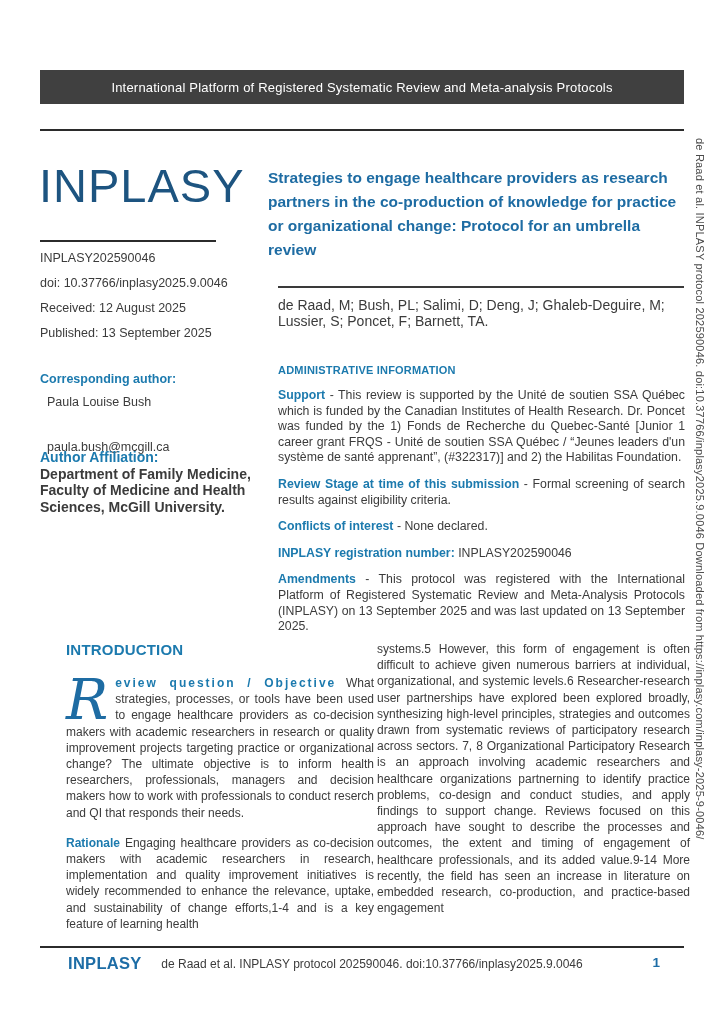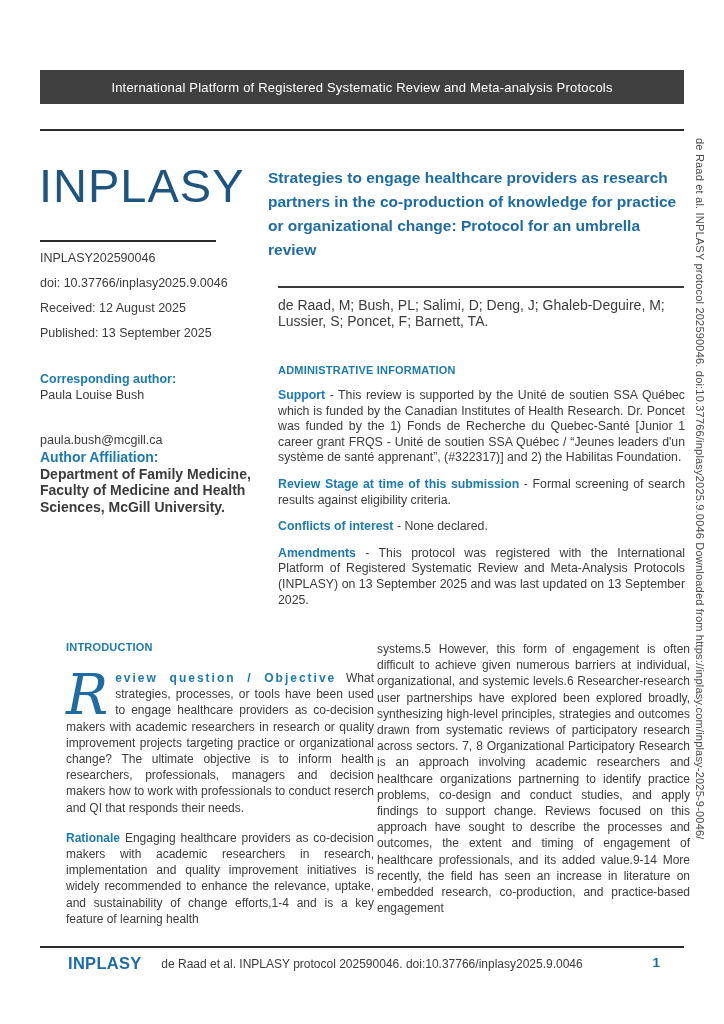--- a/index.html
+++ b/index.html
@@ -22,39 +22,39 @@
   
   .logo{
     position:absolute;left:39px;top:158px;font-size:47px;color:#1d5480;
     letter-spacing:1px;font-weight:normal;
   }
   .reg-block{position:absolute;left:40px;top:250px;width:238px;font-size:12.5px;line-height:16px;}
   .reg-block p{margin:0 0 9px 0;}
   .reg-block p.pub{}
   .corr-block{position:absolute;left:40px;top:371px;width:238px;font-size:12.5px;line-height:16px;}
   .corr-block .blue-label{color:#1c7aae;font-weight:bold;margin:0;}
-  .corr-block p{margin:0;}
+  .corr-block p{margin:7px;}
   .corr-block .email{margin-top:29px;}
   .affil-block{position:absolute;left:40px;top:449px;width:230px;font-size:14px;line-height:16.5px;}
   .affil-block .blue-label{color:#1c7aae;font-weight:bold;margin:0;}
   .affil-block p{margin:0;font-weight:bold;}
   
   .title{
     position:absolute;left:268px;top:166px;width:410px;
     font-size:15.5px;font-weight:bold;color:#1e6ca3;line-height:24px;
   }
   .authors{position:absolute;left:278px;top:297px;width:406px;font-size:14px;line-height:16px;}
   
   .admin{position:absolute;left:278px;top:364px;width:407px;font-size:12.3px;}
   .admin h3{color:#1c7aae;font-size:11px;margin:0 0 12px 0;letter-spacing:0.2px;}
   .admin p{text-align:justify;line-height:15.6px;margin:0 0 11px 0;}
   .lead{color:#1c7aae;font-weight:bold;}
   
   .intro-left{position:absolute;left:66px;top:641px;width:308px;font-size:12px;}
-  .intro-left h3{color:#1c7aae;font-size:11px;margin:0 0 17px 0;letter-spacing:0.2px;}
+  .intro-left h3{color:#1c7aae;font-size:15px;margin:0 0 17px 0;letter-spacing:0.2px;}
   .intro-left p{text-align:justify;line-height:16.2px;margin:0;}
   .intro-left p.rationale{margin-top:14px;}
   .dropcap{
     float:left;font-family:"DejaVu Serif", serif;font-style:italic;
     font-size:56px;line-height:44px;color:#1e6ca3;margin:3px 7px 0 0;
   }
   .qlabel{color:#1c7aae;font-weight:bold;letter-spacing:2px;}
   .intro-right{
     position:absolute;left:377px;top:641px;width:313px;font-size:12px;
     text-align:justify;line-height:16.2px;
@@ -104,20 +104,21 @@
 
   <div class="title">Strategies to engage healthcare providers as research partners in the co-production of knowledge for practice or organizational change: Protocol for an umbrella review</div>
   <div class="rule rule-authors"></div>
   <div class="authors">de Raad, M; Bush, PL; Salimi, D; Deng, J; Ghaleb-Deguire, M; Lussier, S; Poncet, F; Barnett, TA.</div>
 
   <div class="admin">
     <h3>ADMINISTRATIVE INFORMATION</h3>
     <p><b class="lead">Support</b><span> -  </span><span>This review is supported by the Unité de soutien SSA Québec which is funded by the Canadian Institutes of Health Research. Dr. Poncet was funded by the 1) Fonds de Recherche du Quebec-Santé [Junior 1 career grant FRQS - Unité de soutien SSA Québec / “Jeunes leaders d'un système de santé apprenant”, (#322317)] and 2) the Habilitas Foundation.</span></p>
     <p><b class="lead">Review Stage at time of this submission</b><span> - </span><span>Formal screening of search results against eligibility criteria.</span></p>
     <p><b class="lead">Conflicts of interest</b><span> - </span><span>None declared.</span></p>
+    <p><b class="lead">INPLASY registration number:</b><span> </span><span>INPLASY202590046</span></p>
     <p><b class="lead">Amendments</b><span> - </span><span>This protocol was registered with the International Platform of Registered Systematic Review and Meta-Analysis Protocols (INPLASY) on 13 September 2025 and was last updated on 13 September 2025.</span></p>
   </div>
 
   <div class="intro-left">
     <h3>INTRODUCTION</h3>
     <p><span class="dropcap">R</span><b class="qlabel">eview question / Objective</b><span> What strategies, processes, or tools have been used to engage healthcare providers as co-decision makers with academic researchers in research or quality improvement projects targeting practice or organizational change? The ultimate objective is to inform health researchers, professionals, managers and decision makers how to work with professionals to conduct reserch and QI that responds their needs.</span></p>
     <p class="rationale"><b class="lead">Rationale</b><span> Engaging healthcare providers as co-decision makers with academic researchers in research, implementation and quality improvement initiatives is widely recommended to enhance the relevance, uptake, and sustainability of change efforts,1-4 and is a key feature of learning health</span></p>
   </div>
 
   <div class="intro-right">systems.5 However, this form of engagement is often difficult to achieve given numerous barriers at individual, organizational, and systemic levels.6 Researcher-research user partnerships have explored been explored broadly, synthesizing high-level principles, strategies and outcomes drawn from systematic reviews of participatory research across sectors. 7, 8 Organizational Participatory Research is an approach involving academic researchers and healthcare organizations partnerning to identify practice problems, co-design and conduct studies, and apply findings to support change. Reviews focused on this approach have sought to describe the processes and outcomes, the extent and timing of engagement of healthcare professionals, and its added value.9-14 More recently, the field has seen an increase in literature on embedded research, co-production, and practice-based engagement</div>

